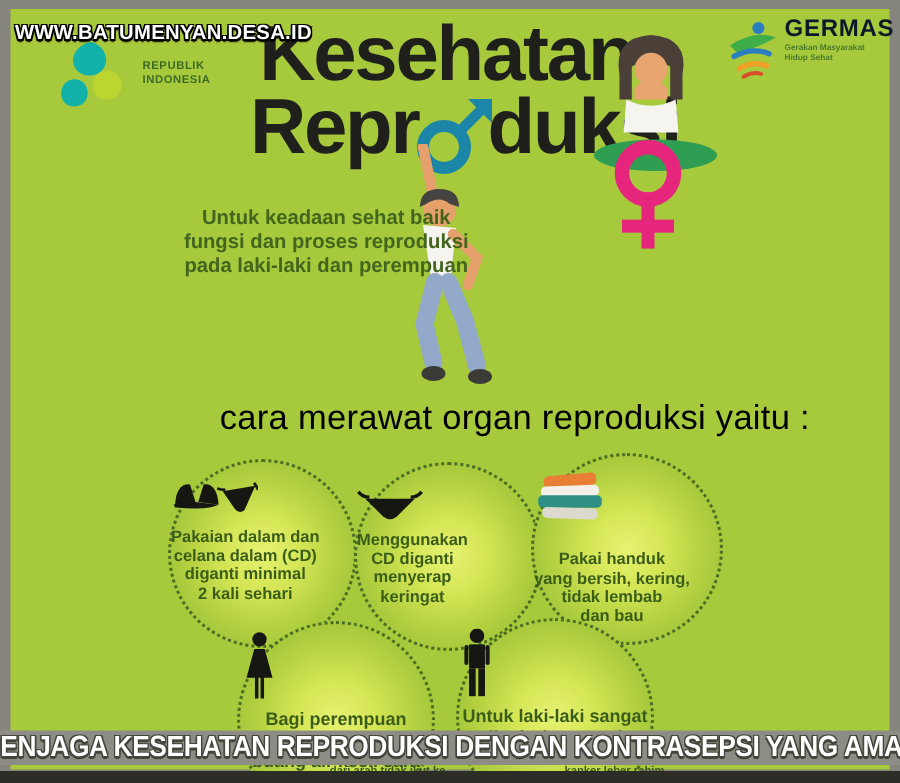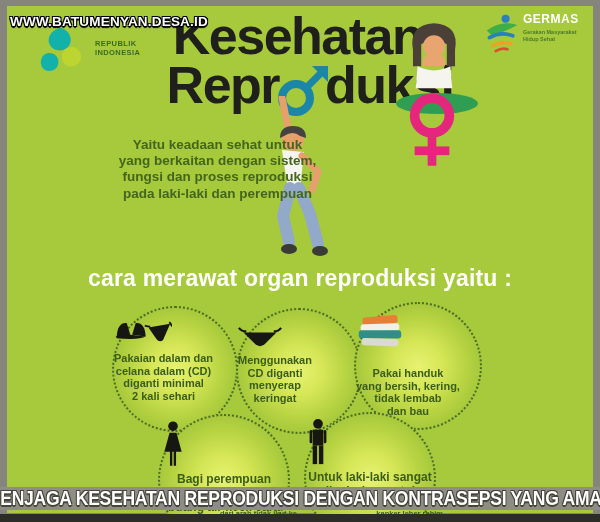--- a/index.html
+++ b/index.html
@@ -15,21 +15,21 @@
   .watermark{
     left:10px;top:14px;font-size:13.5px;font-weight:900;color:#fff;letter-spacing:.2px;
     text-shadow:-1px -1px 0 #000,1px -1px 0 #000,-1px 1px 0 #000,1px 1px 0 #000,0 2px 1px #000;
     z-index:6;
   }
 
   
   .kemenkes-icon{left:34px;top:26px;}
   .kemenkes-text{left:95px;top:39px;font-size:7.5px;line-height:9px;font-weight:bold;color:#3c6b25;letter-spacing:.4px;}
   .germas{left:484px;top:12px;display:flex;align-items:flex-start;}
-  .germas-name{font-size:12px;font-weight:900;color:#ffffff;letter-spacing:.5px;line-height:15px;}
+  .germas-name{font-size:16px;font-weight:900;color:#0f172a;letter-spacing:.5px;line-height:15px;}
   .germas-tagline{font-size:5.5px;line-height:6.5px;color:#4a7a2a;font-weight:bold;margin-top:2px;}
 
   
   .title-line1{left:130px;top:6px;width:335px;text-align:center;
     font-size:52px;font-weight:bold;color:#1f1f1c;letter-spacing:-1.5px;}
   .title-line2{left:145px;top:55px;width:330px;display:flex;justify-content:center;align-items:flex-start;
     font-size:52px;font-weight:bold;color:#1f1f1c;letter-spacing:-1.5px;}
   .male-sym{margin:11px -3px 0 -3px;}
 
   
@@ -38,22 +38,22 @@
   .female-sym{left:405px;top:92px;}
 
   
   .person{left:262px;top:96px;}
 
   
   .intro{left:80px;top:137px;width:275px;text-align:center;
     font-size:13.5px;font-weight:bold;color:#44651e;line-height:16.2px;}
 
   
-  .heading{left:60px;top:265px;width:480px;text-align:center;
-    font-size:23px;font-weight:700;color:#ffffff;letter-spacing:.2px;}
+  .heading{left:60px;top:265px;width:480px;text-align:right;
+    font-size:23px;font-weight:400;color:#000000;letter-spacing:.2px;}
 
   
   .tip{
     border-radius:50%;
     border:2.5px dotted #4c6d22;
     background:radial-gradient(closest-side,#e7f272 0%,#d5e656 40%,#b7d342 78%,#a7c93c 100%);
     display:flex;flex-direction:column;align-items:flex-start;
     text-align:center;color:#3b5d1a;font-weight:bold;
   }
   .tip-text{font-size:11px;line-height:12.5px;}
@@ -152,22 +152,21 @@
     <path d="M18 42 Q18 30 31 30 Q44 30 44 42 L38 40 Q31 34 22 40 Z" fill="#45433f"></path>
     <path d="M20 54 L42 56 L38 94 L26 94 Z" fill="#f5f4ef"></path>
     <polyline points="40,60 56,76 50,94" fill="none" stroke="#e5a06b" stroke-width="7" stroke-linecap="round"></polyline>
     <polyline points="28,92 21,120 27,146" fill="none" stroke="#92a9c9" stroke-width="12" stroke-linecap="round"></polyline>
     <polyline points="37,92 48,118 56,148" fill="none" stroke="#92a9c9" stroke-width="12" stroke-linecap="round"></polyline>
     <ellipse cx="27" cy="153" rx="8" ry="5" fill="#3a3a36"></ellipse>
     <ellipse cx="58" cy="155" rx="8" ry="5" fill="#3a3a36"></ellipse>
   </svg>
 
   <div class="abs intro">
-    <div>Yaitu keadaan sehat untuk</div>
-    <div>yang berkaitan dengan sistem,</div>
+    <div>Untuk keadaan sehat baik</div>
     <div>fungsi dan proses reproduksi</div>
     <div>pada laki-laki dan perempuan</div>
   </div>
 
   <div class="abs heading">cara merawat organ reproduksi yaitu :</div>
 
   <div class="abs tip tip1">
     <svg class="icon-pad1" width="58" height="28" viewBox="0 0 64 30">
       <path d="M3 20 Q4 4 14 5 L18 18 Z" fill="#161613"></path>
       <path d="M20 18 L24 5 Q34 4 35 20 Z" fill="#161613"></path>

